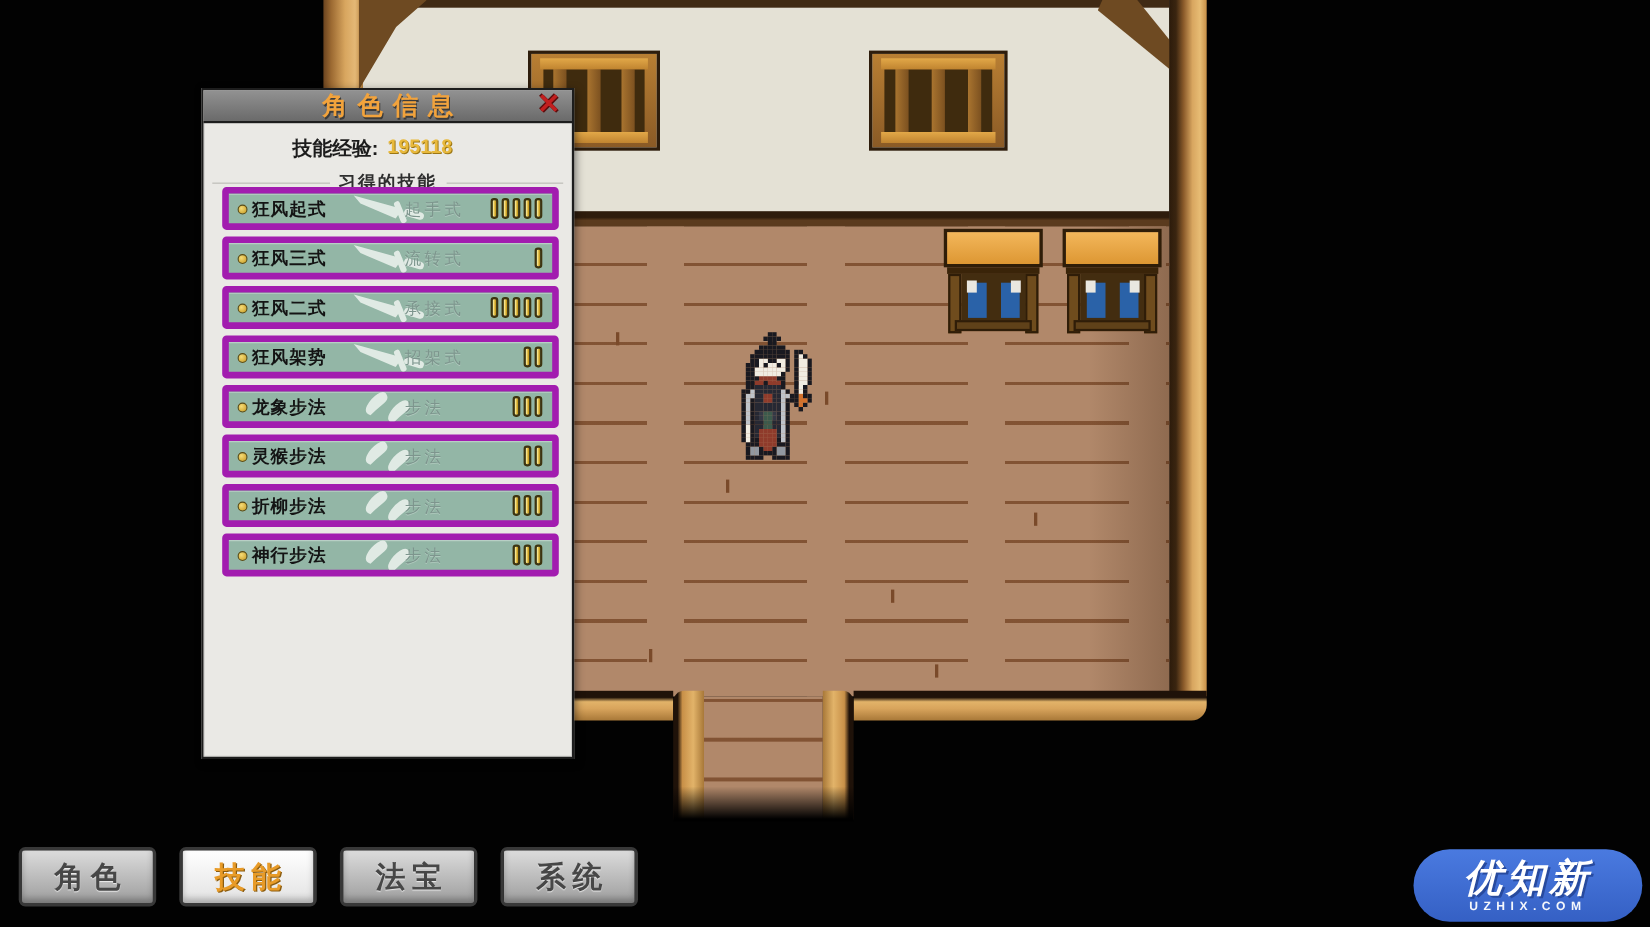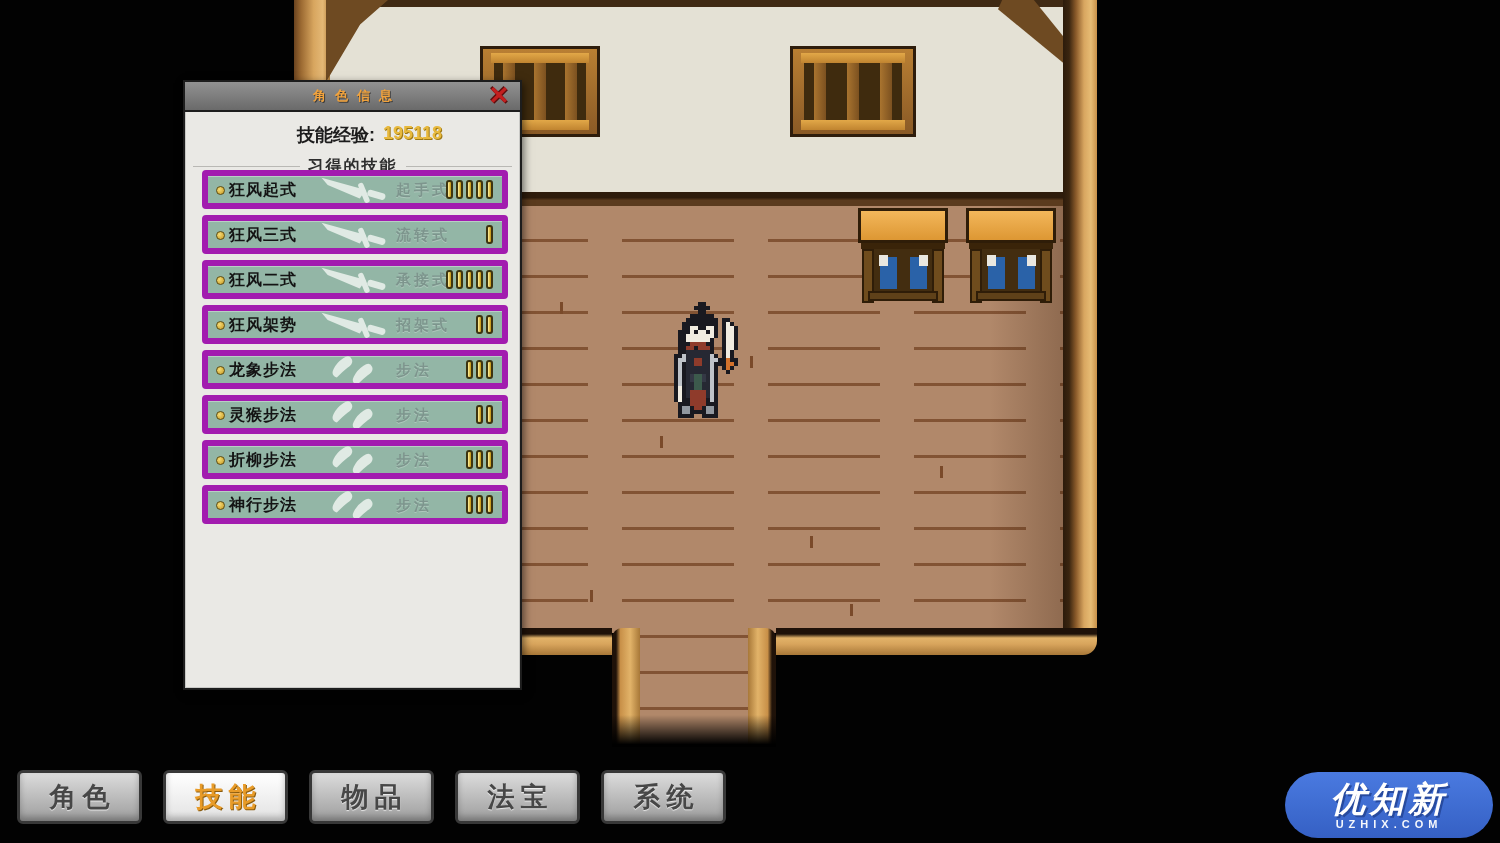--- a/index.html
+++ b/index.html
@@ -76,41 +76,41 @@
 
   .sprite{left:674px;top:302px;width:4px;height:4px;}
   .sprite .px{position:absolute;width:4px;height:4px;background:transparent;}
 
   
   .panel{left:183px;top:80px;width:339px;height:610px;z-index:20;
     background:#eae9e5;border:2px solid #1d1d1d;box-sizing:border-box;
     box-shadow:inset 0 0 0 1px #c9c9c6, 2px 3px 8px rgba(0,0,0,.55);}
   .panel-header{position:relative;height:28px;background:linear-gradient(180deg,#929292,#6a6a6a);
     border-bottom:2px solid #1d1d1d;display:flex;align-items:center;justify-content:center;}
-  .panel-title{color:#f2a33c;font-weight:bold;font-size:13px;letter-spacing:9px;text-indent:9px;
+  .panel-title{color:#f2a33c;font-weight:bold;font-size:23px;letter-spacing:9px;text-indent:9px;
     text-shadow:1px 1px 0 #3c3c3c;}
   .panel-close{position:absolute;right:6px;top:-2px;width:30px;height:30px;border:none;background:transparent;
     color:#c21f1f;font-size:25px;font-weight:bold;cursor:pointer;line-height:30px;padding:0;
     text-shadow:1px 1px 0 #5a0d0d,-1px -1px 0 #5a0d0d;}
-  .exp-line{margin-top:11px;text-align:center;padding-left:112px;font-size:18px;font-weight:bold;
+  .exp-line{margin-top:11px;text-align:center;padding-left:81px;font-size:18px;font-weight:bold;
     display:flex;justify-content:flex-start;gap:8px;white-space:nowrap;}
   .exp-label{color:#1c1c1c;} .exp-value{color:#e8b93c;text-shadow:1px 1px 0 #9c7714;}
   .section-divider{margin-top:9px;display:flex;align-items:center;gap:8px;padding:0 8px;}
   .section-divider .line{flex:1;height:1px;background:#b9b8b4;}
   .section-title{font-size:16px;font-weight:bold;color:#2e2e2e;letter-spacing:2px;}
   .skill-list{position:absolute;left:17px;top:88px;width:306px;}
   .skill-row{position:relative;height:27px;margin-bottom:6px;background:#93b6a6;border-radius:4px;
     border:6px solid #a21caf;box-shadow:inset 0 1px 0 rgba(255,255,255,.35);cursor:pointer;overflow:hidden;}
   .skill-bullet{position:absolute;left:8px;top:10px;width:7px;height:7px;border-radius:50%;
     background:radial-gradient(circle at 35% 35%,#f6dc76,#c79a22);border:1px solid #5d4c12;}
   .skill-name{position:absolute;left:21px;top:4px;font-size:16px;font-weight:bold;color:#141414;letter-spacing:1px;}
   .skill-icon{position:absolute;left:98px;top:-2px;width:100px;height:32px;opacity:.85;}
   .skill-icon svg{width:100%;height:100%;fill:#eef4ef;}
-  .skill-type{position:absolute;left:160px;top:5px;font-size:15px;font-weight:bold;color:#7d958d;
-    letter-spacing:3px;text-shadow:0 1px 0 rgba(255,255,255,.25);margin-left:28px;}
+  .skill-type{position:absolute;left:160px;top:5px;font-size:15px;font-weight:normal;color:#7d958d;
+    letter-spacing:3px;text-shadow:0 1px 0 rgba(255,255,255,.25);}
   .skill-bars{position:absolute;right:9px;top:4px;display:flex;gap:3px;}
   .level-bar{width:7px;height:19px;border-radius:3px;border:2px solid #3d3410;box-sizing:border-box;
     background:linear-gradient(90deg,#f8e489 30%,#caa022 70%);}
 
   
   .menu{position:absolute;left:17px;top:770px;display:flex;gap:21px;z-index:30;}
   .menu-btn{width:125px;height:54px;border-radius:6px;border:3px solid #383838;box-sizing:border-box;
     background:linear-gradient(180deg,#dcdcdc,#9d9d9d);color:#474747;font-size:27px;font-weight:bold;
     letter-spacing:6px;text-indent:6px;cursor:pointer;
     font-family:"Liberation Sans","DejaVu Sans",sans-serif;
@@ -349,21 +349,20 @@
             <span class="level-bar"></span>
             <span class="level-bar"></span>
           </span>
   </div>
       </div>
   </div>
 
   <div class="menu" id="menu-bar">
       <button class="menu-btn">角色</button>
       <button class="menu-btn active">技能</button>
-      <button class="menu-btn">物品</button>
       <button class="menu-btn">法宝</button>
       <button class="menu-btn">系统</button>
     </div>
 
   <div class="watermark">
     <div class="wm-title">优知新</div>
     <div class="wm-sub">UZHIX.COM</div>
   </div>
 </div>
 

